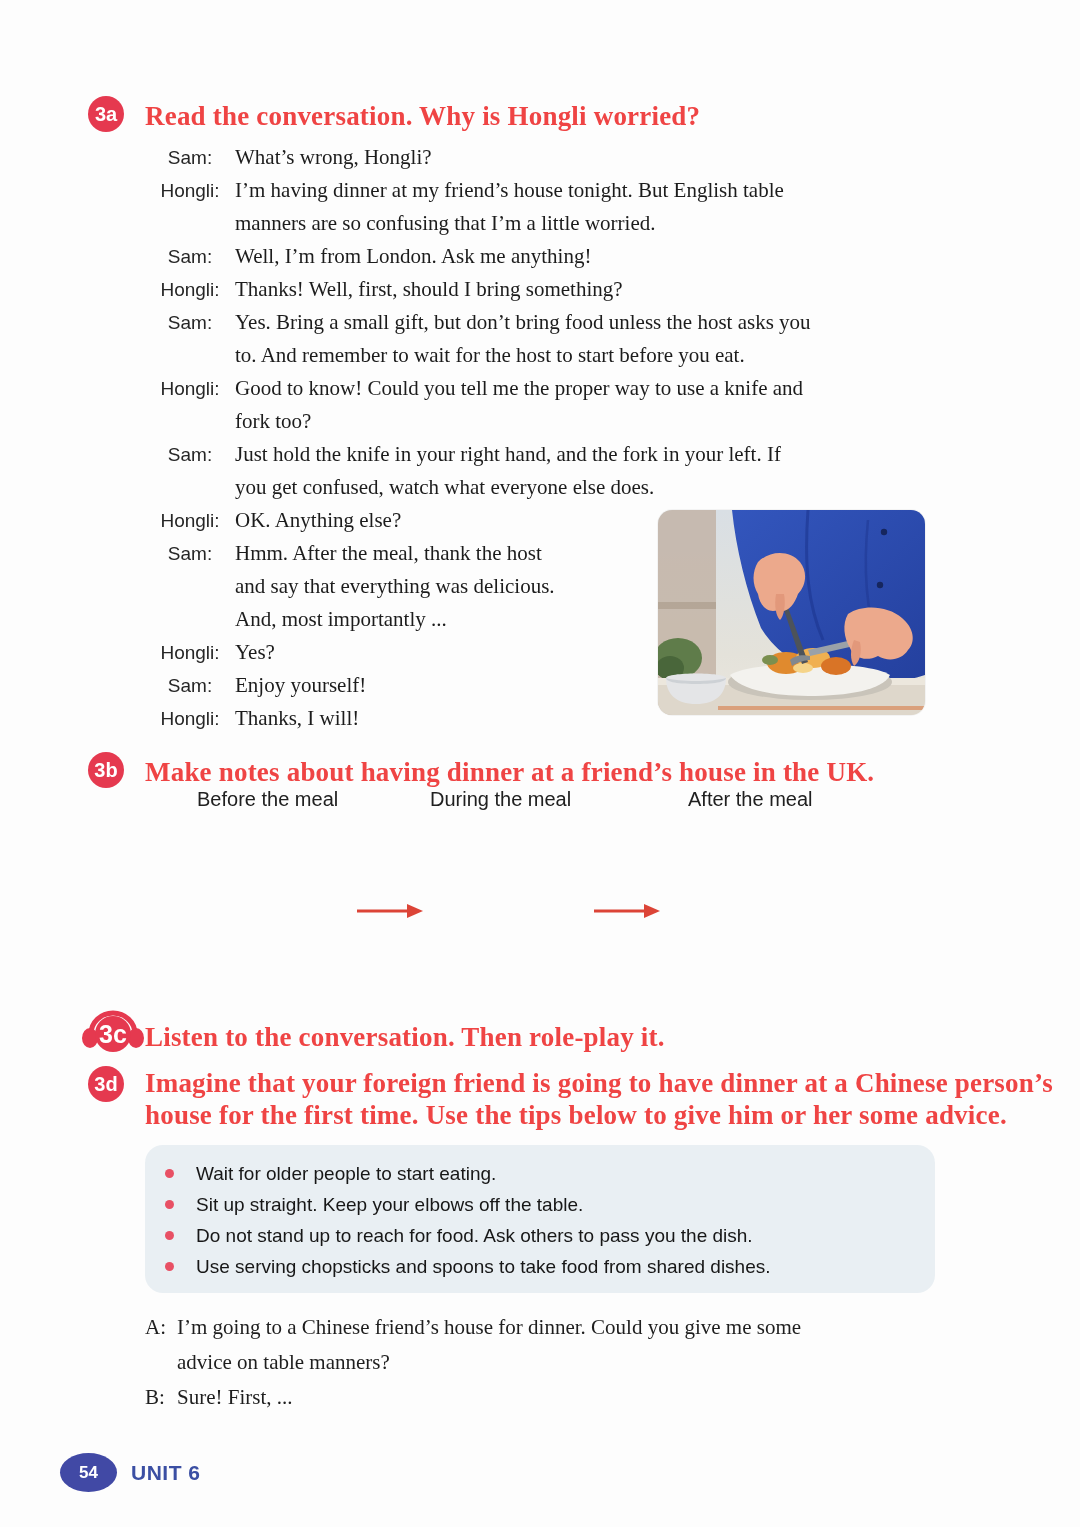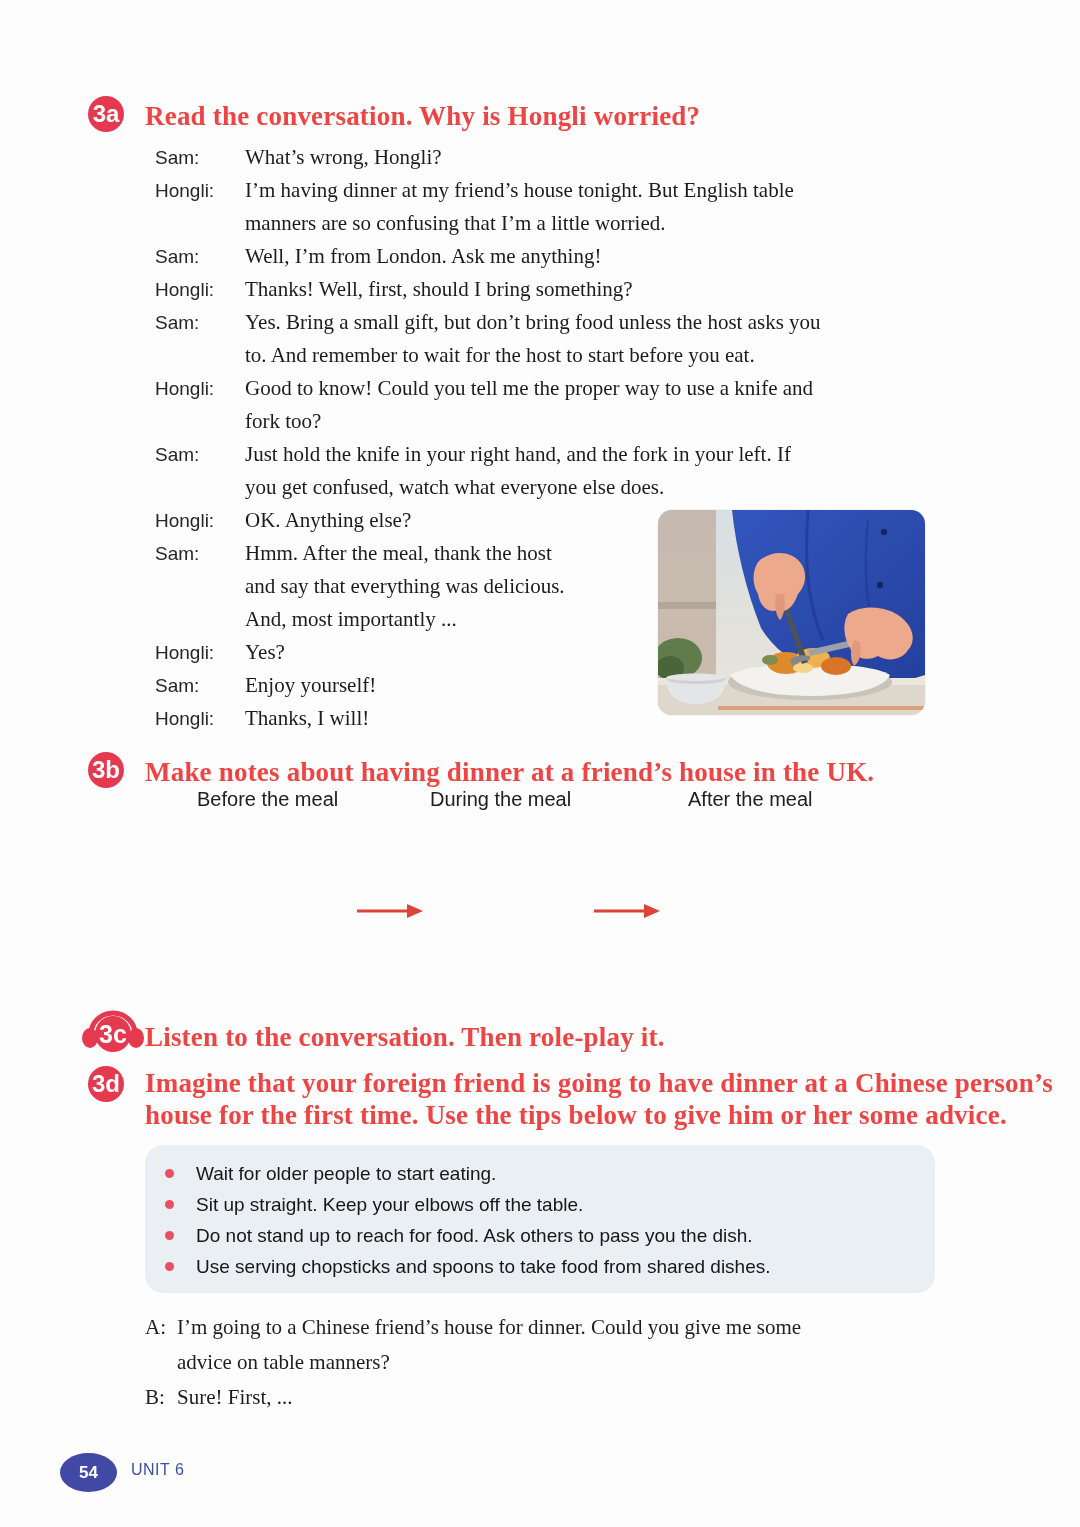--- a/index.html
+++ b/index.html
@@ -5,28 +5,28 @@
   * { margin:0; padding:0; box-sizing:border-box; }
   html,body { background:#ffffff; }
   .page {
     position:relative; width:1080px; height:1527px; margin:0 auto;
     background:#fdfdfd; overflow:hidden;
     font-family:"Liberation Serif", serif; color:#1e1e1e;
   }
   .badge {
     position:absolute; width:36px; height:36px; border-radius:50%;
     background:#e5394f; color:#fff; display:flex; align-items:center; justify-content:center;
-    font-family:"Liberation Sans", sans-serif; font-weight:bold; font-size:24px;
+    font-family:"Liberation Sans", sans-serif; font-weight:bold; font-size:20px;
   }
   .sec-title {
     position:absolute; font-weight:bold; font-size:27px; color:#ef4444;
     font-family:"Liberation Serif", serif; letter-spacing:0.2px;
   }
   
-  .dialogue { position:absolute; left:155px; top:141px; width:810px; }
+  .dialogue { position:absolute; left:145px; top:141px; width:810px;text-align:center; }
   .drow { display:flex; min-height:33px; line-height:33px; }
   .speaker {
     width:90px; flex:0 0 90px; font-family:"Liberation Sans", sans-serif;
     font-size:19px; color:#262626;
   }
   .dtext { font-size:21px; color:#1c1c1c; white-space:nowrap; }
   
   .photo {
     position:absolute; left:658px; top:510px; width:267px; height:205px;
     border-radius:14px; overflow:hidden; box-shadow:0 0 0 1px rgba(0,0,0,0.04);
@@ -63,21 +63,21 @@
   .ab-label { width:32px; flex:0 0 32px; font-size:21px; line-height:35px; }
   .ab-lines { font-size:21px; line-height:35px; }
   
   .footer-badge {
     position:absolute; left:60px; top:1453px; width:57px; height:39px; border-radius:50%;
     background:#4149a5; color:#fff; display:flex; align-items:center; justify-content:center;
     font-family:"Liberation Sans", sans-serif; font-weight:bold; font-size:17px;
   }
   .footer-unit {
     position:absolute; left:131px; top:1461px; color:#3b4fa3;
-    font-family:"Liberation Sans", sans-serif; font-weight:normal; font-size:16px; letter-spacing:0.5px;
+    font-family:"Liberation Sans", sans-serif; font-weight:bold; font-size:21px; letter-spacing:0.5px;
   }
 </style>
 </head>
 <body>
 
 <div class="page">
 
   <div class="badge" style="left:88px; top:96px;">3a</div>
   <div class="sec-title" style="left:145px; top:101px;">Read the conversation. Why is Hongli worried?</div>
 

